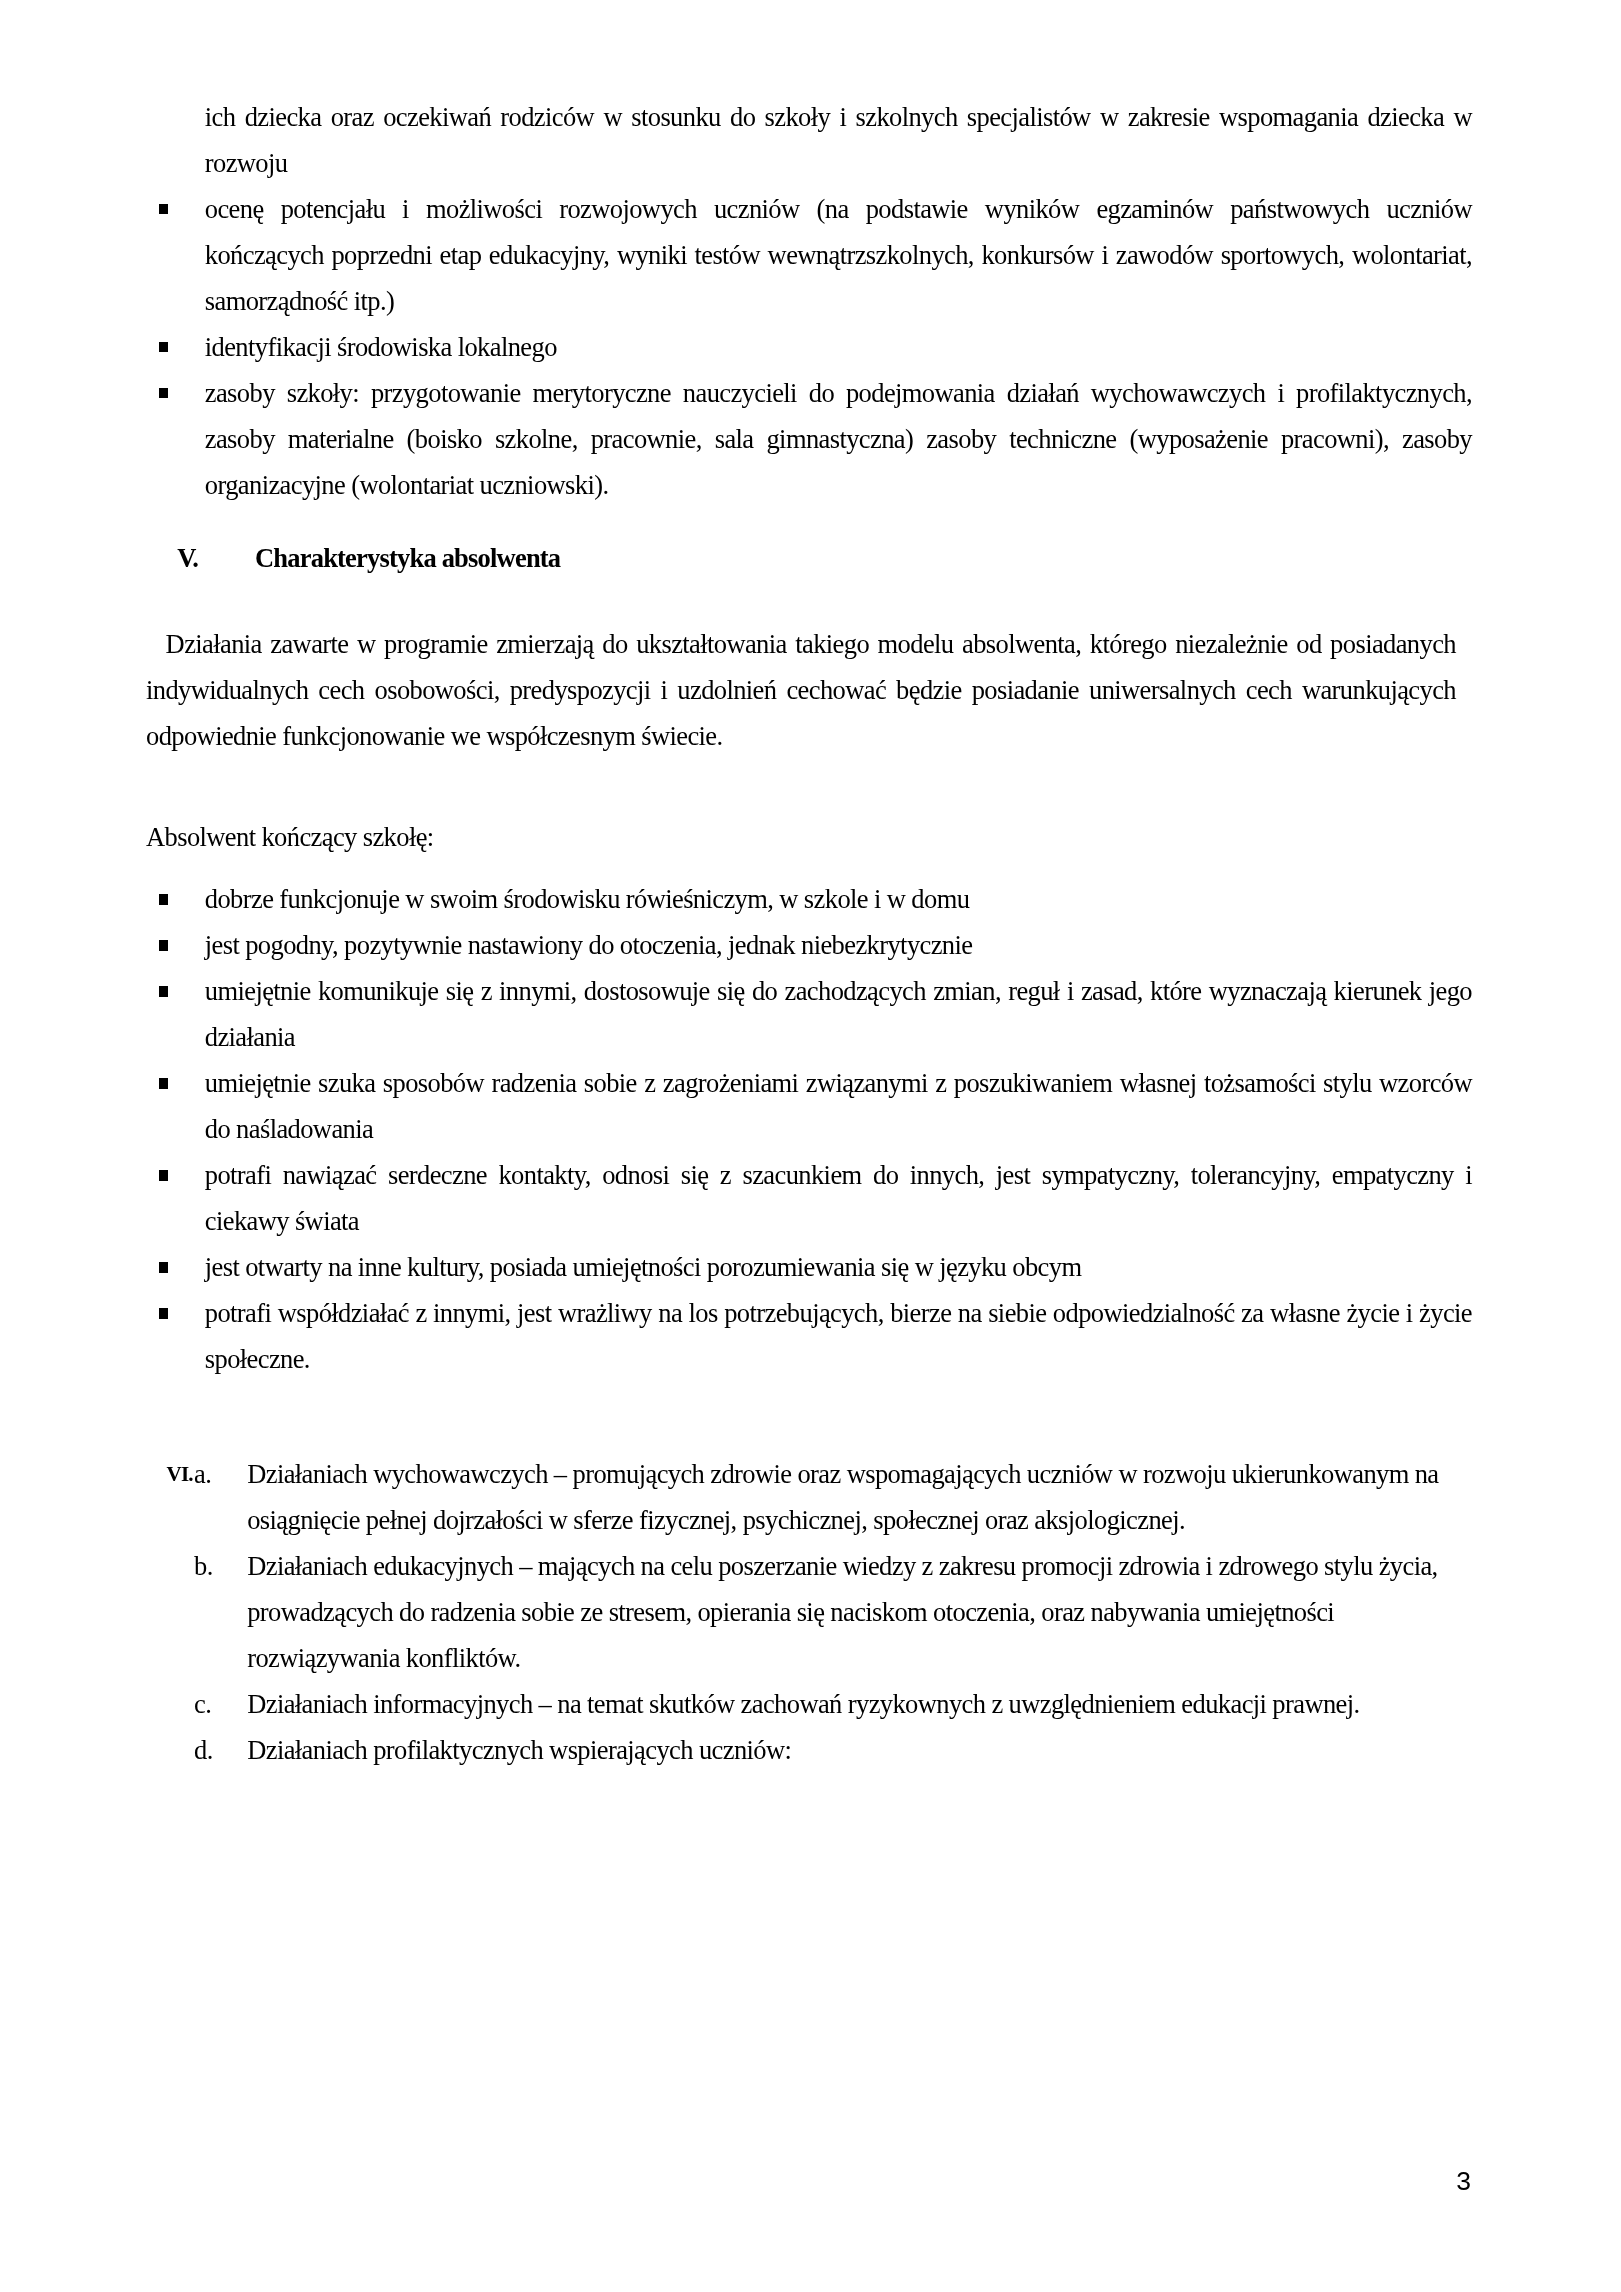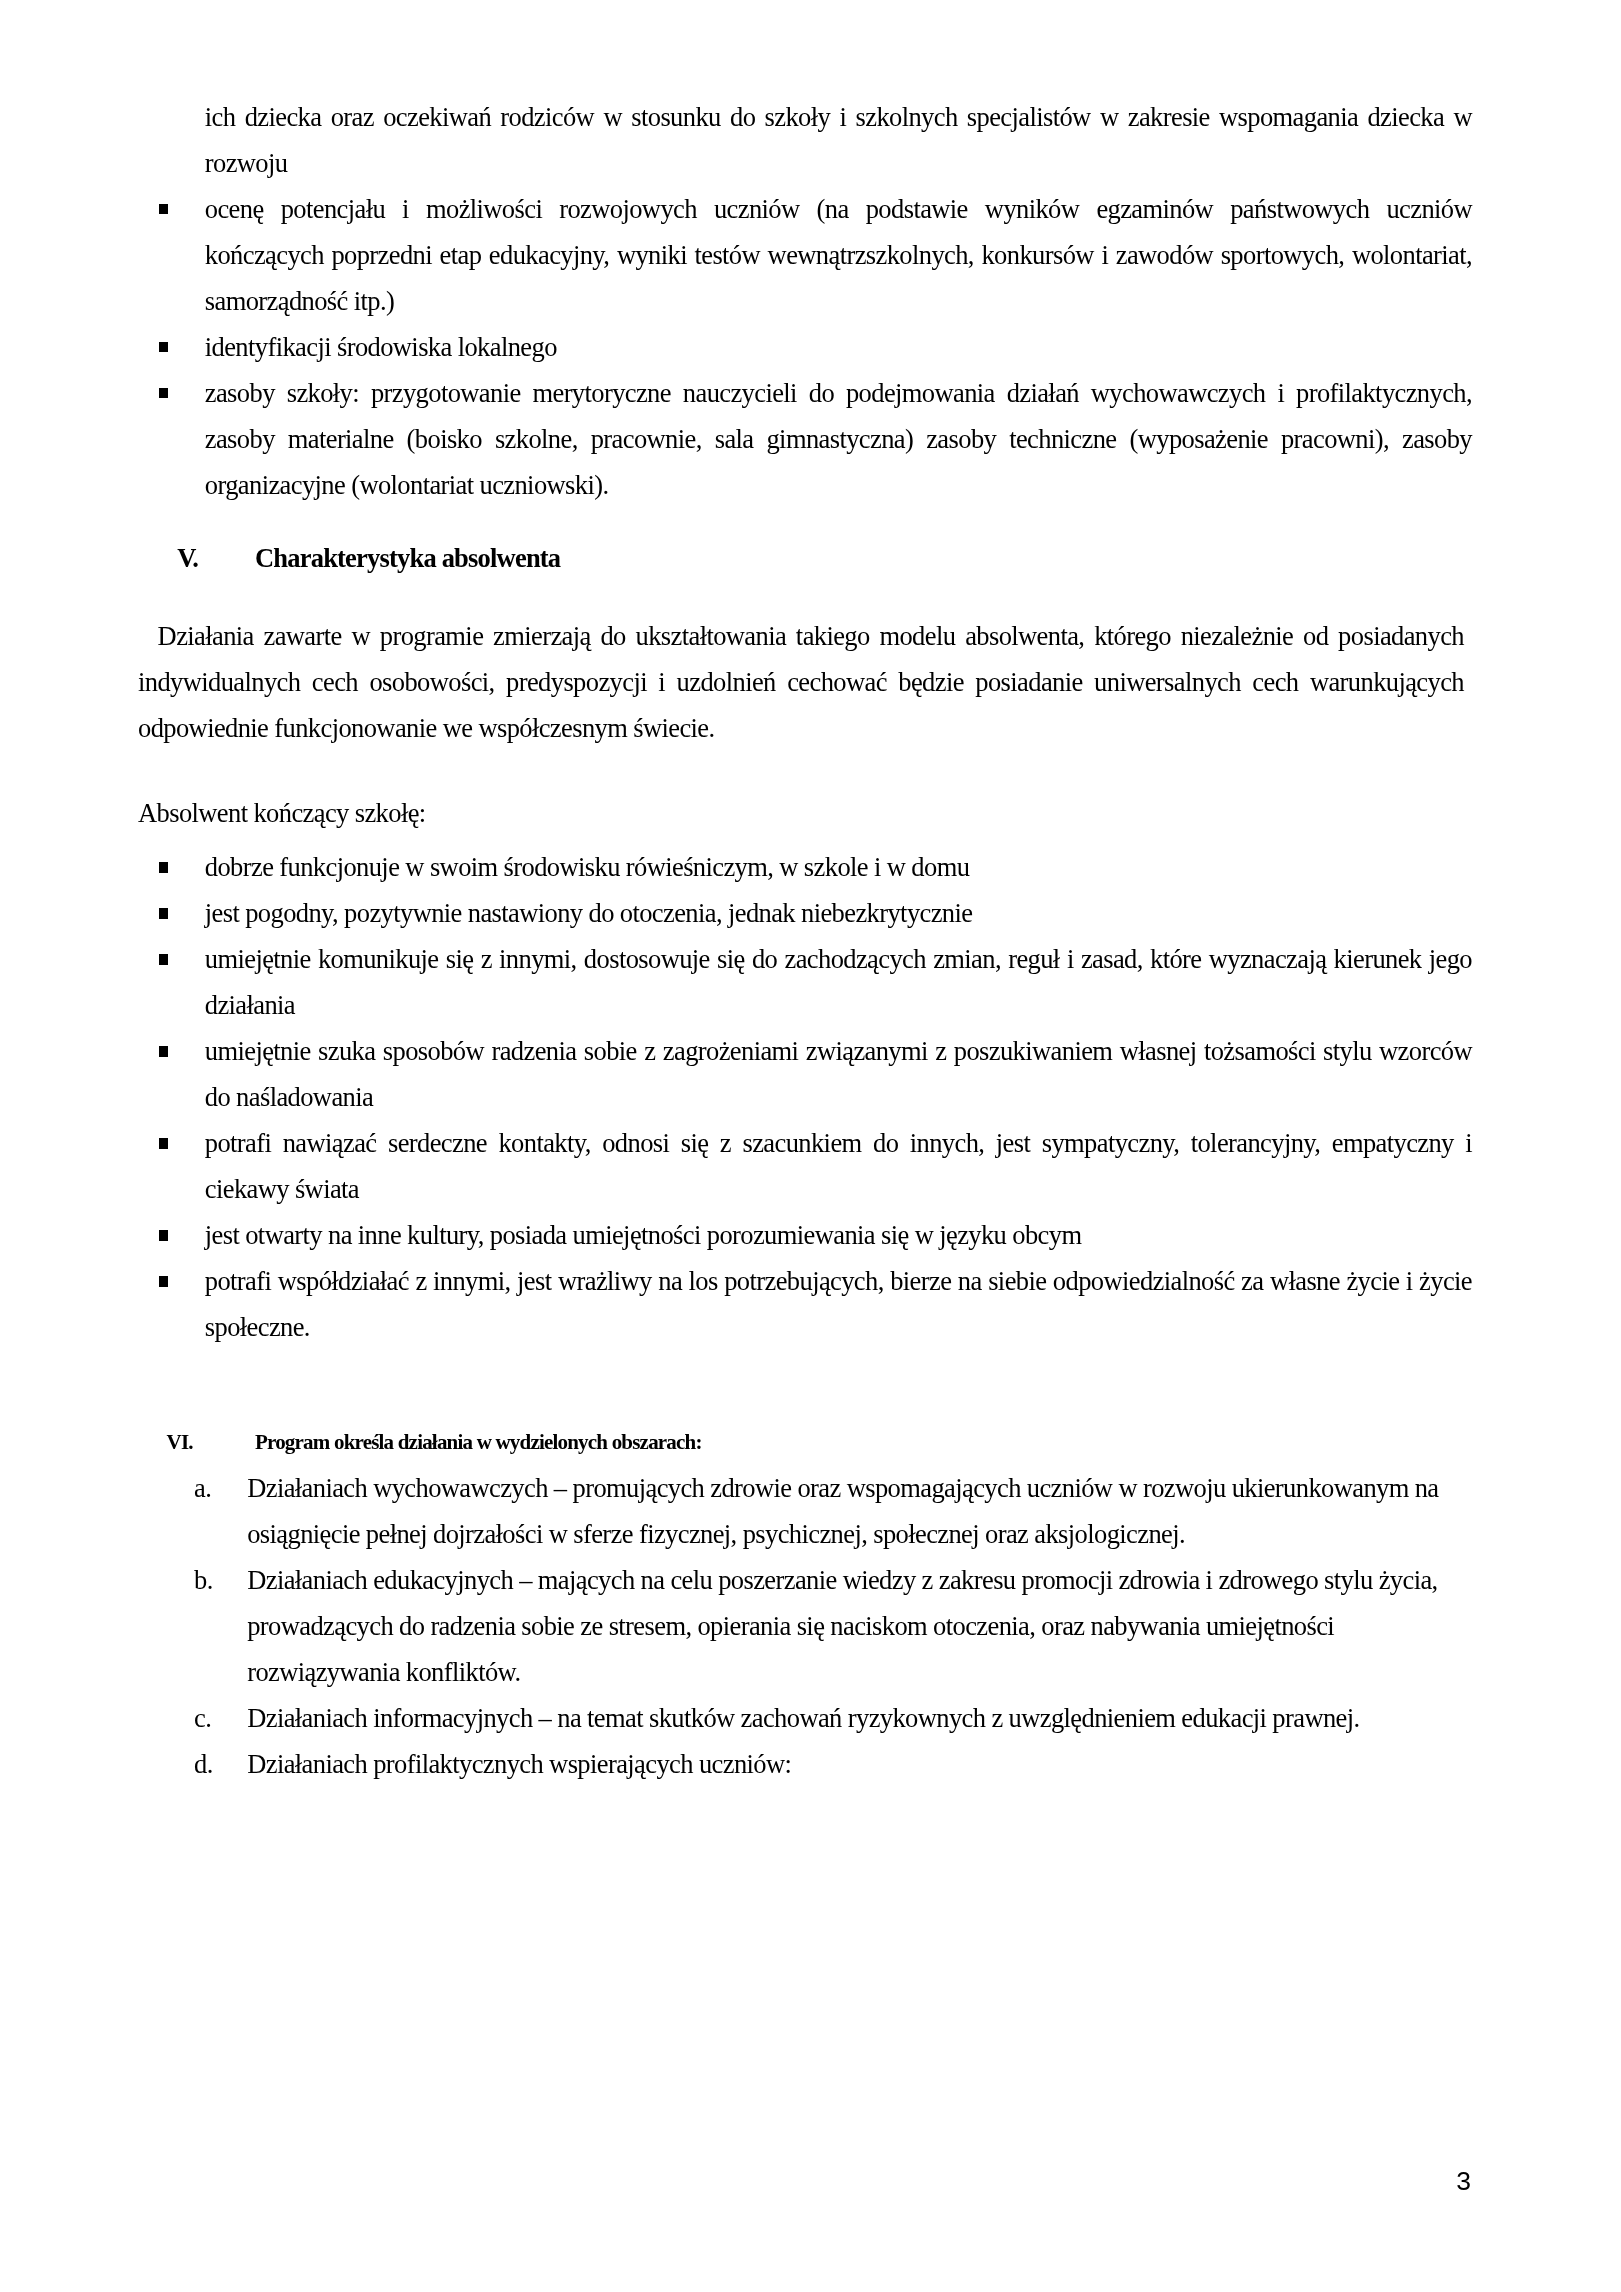--- a/index.html
+++ b/index.html
@@ -26,21 +26,21 @@
       position: absolute;
       left: 194px;
       top: 94px;
       width: 1278px;
       font-size: 26.5px;
       line-height: 46px;
       letter-spacing: -0.6px;
       font-family: Liberation Serif, serif;
     }
     .para {
-      margin: 8px;
+      margin: 16px;
       text-align: justify;
     }
     .para.indent-first { text-indent: 19.6px; }
     ul.sq {
       list-style: none;
       margin: 0;
       padding: 0;
     }
     ul.sq li {
       position: relative;
@@ -169,21 +169,20 @@
       <li>
         <span class="bullet"></span>
         <span>potrafi współdziałać z innymi, jest wrażliwy na los potrzebujących, bierze na siebie odpowiedzialność za własne życie i życie społeczne.</span>
       </li>
     </ul>
 
     <div class="gap-l"></div>
 
     <h2 class="heading" style="font-size:21px;line-height:46px;">
       <span class="num vi">VI.</span>
-      <span class="txt">Program określa działania w wydzielonych obszarach:</span>
     </h2>
 
     <ol class="alpha" style="margin-left:-7.8px;">
       <li>
         <span class="marker">a.</span>
         <span>Działaniach wychowawczych – promujących zdrowie oraz wspomagających uczniów w rozwoju ukierunkowanym na osiągnięcie pełnej dojrzałości w sferze fizycznej, psychicznej, społecznej oraz aksjologicznej.</span>
       </li>
       <li>
         <span class="marker">b.</span>
         <span>Działaniach edukacyjnych – mających na celu poszerzanie wiedzy z zakresu promocji zdrowia i zdrowego stylu życia, prowadzących do radzenia sobie ze stresem, opierania się naciskom otoczenia, oraz nabywania umiejętności rozwiązywania konfliktów.</span>

